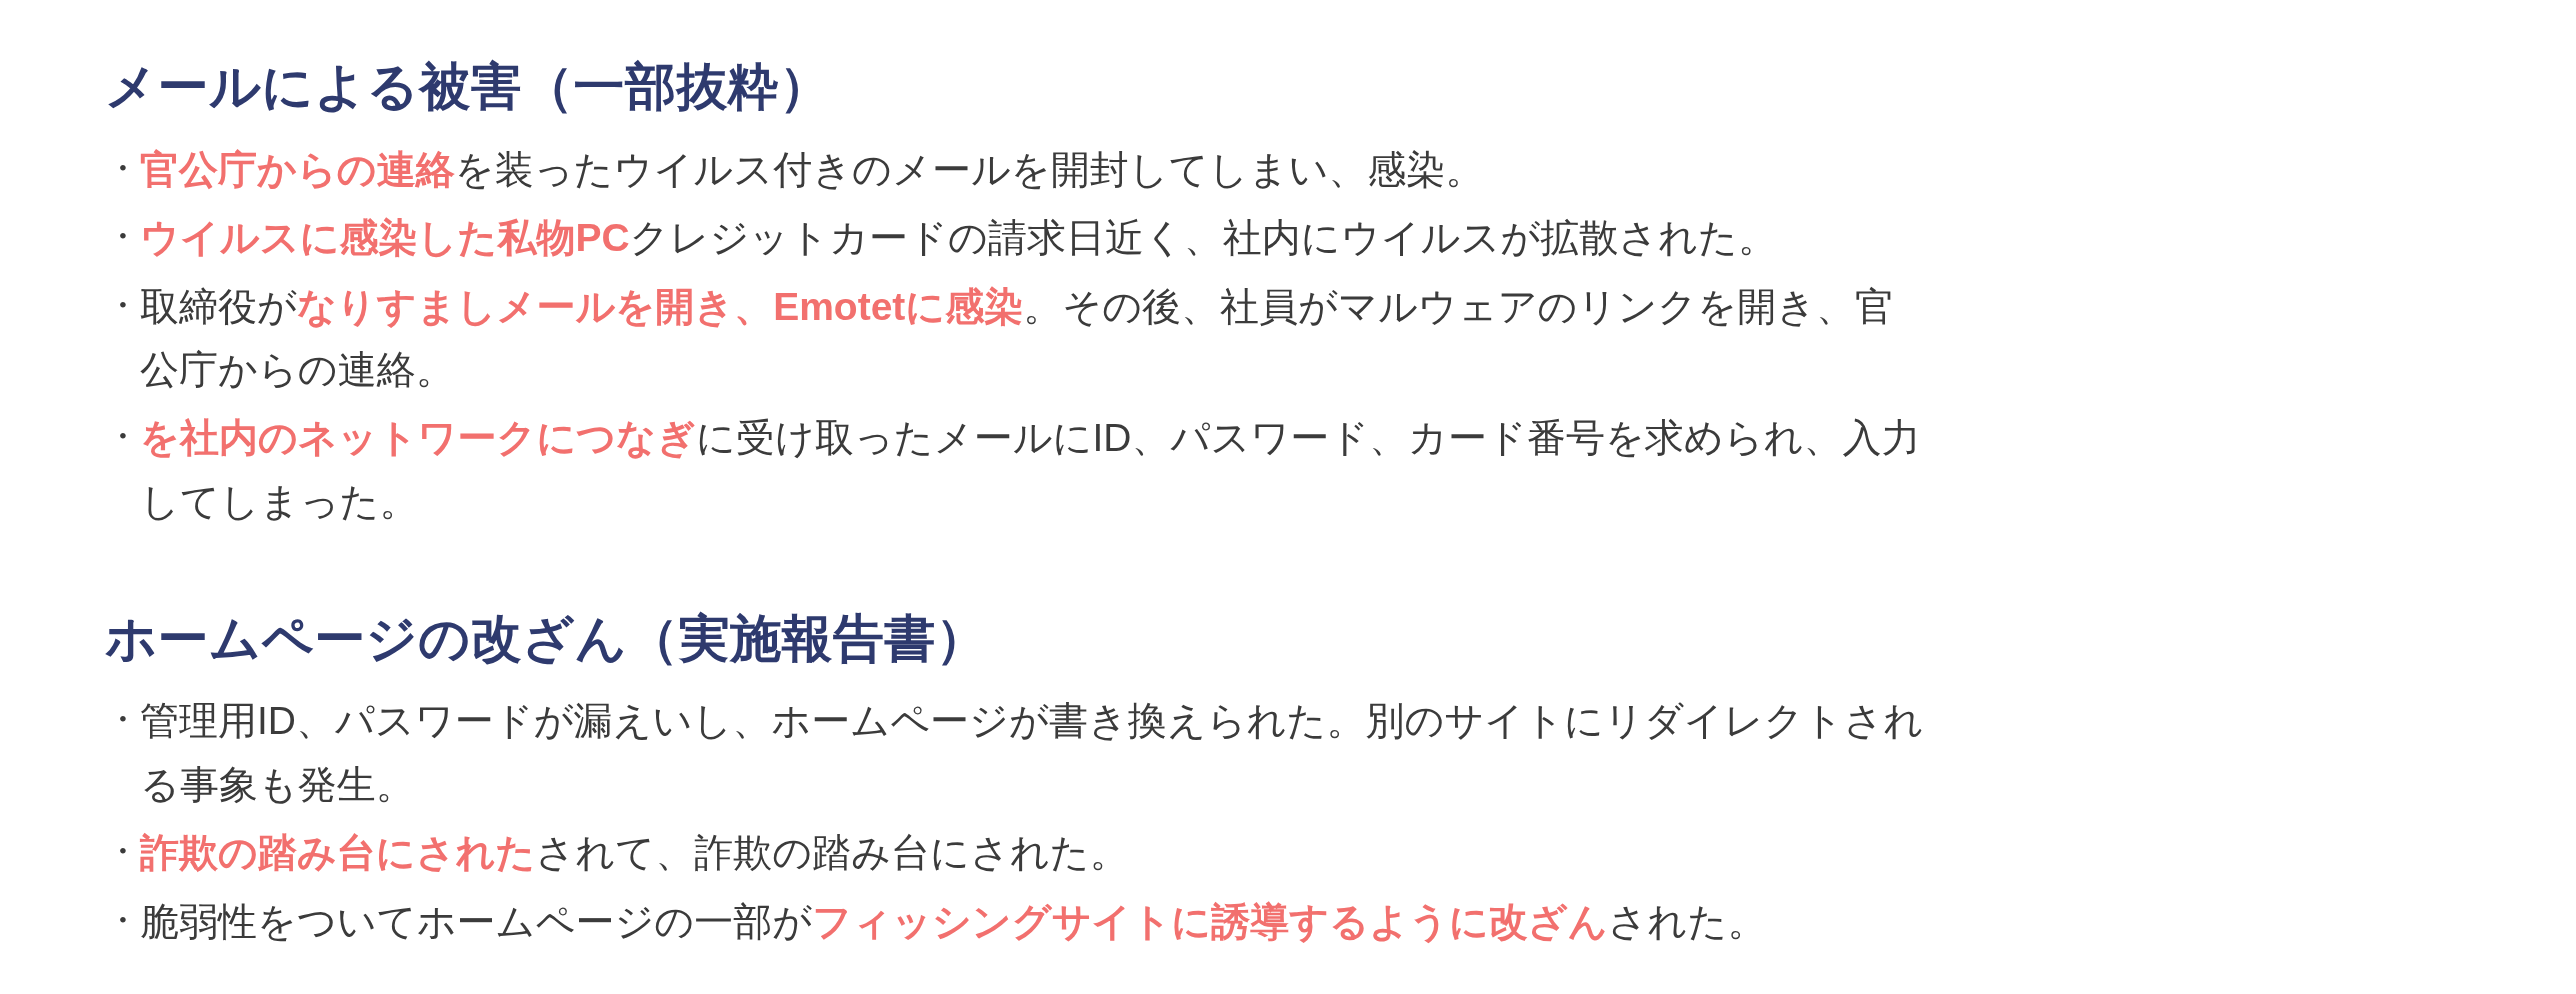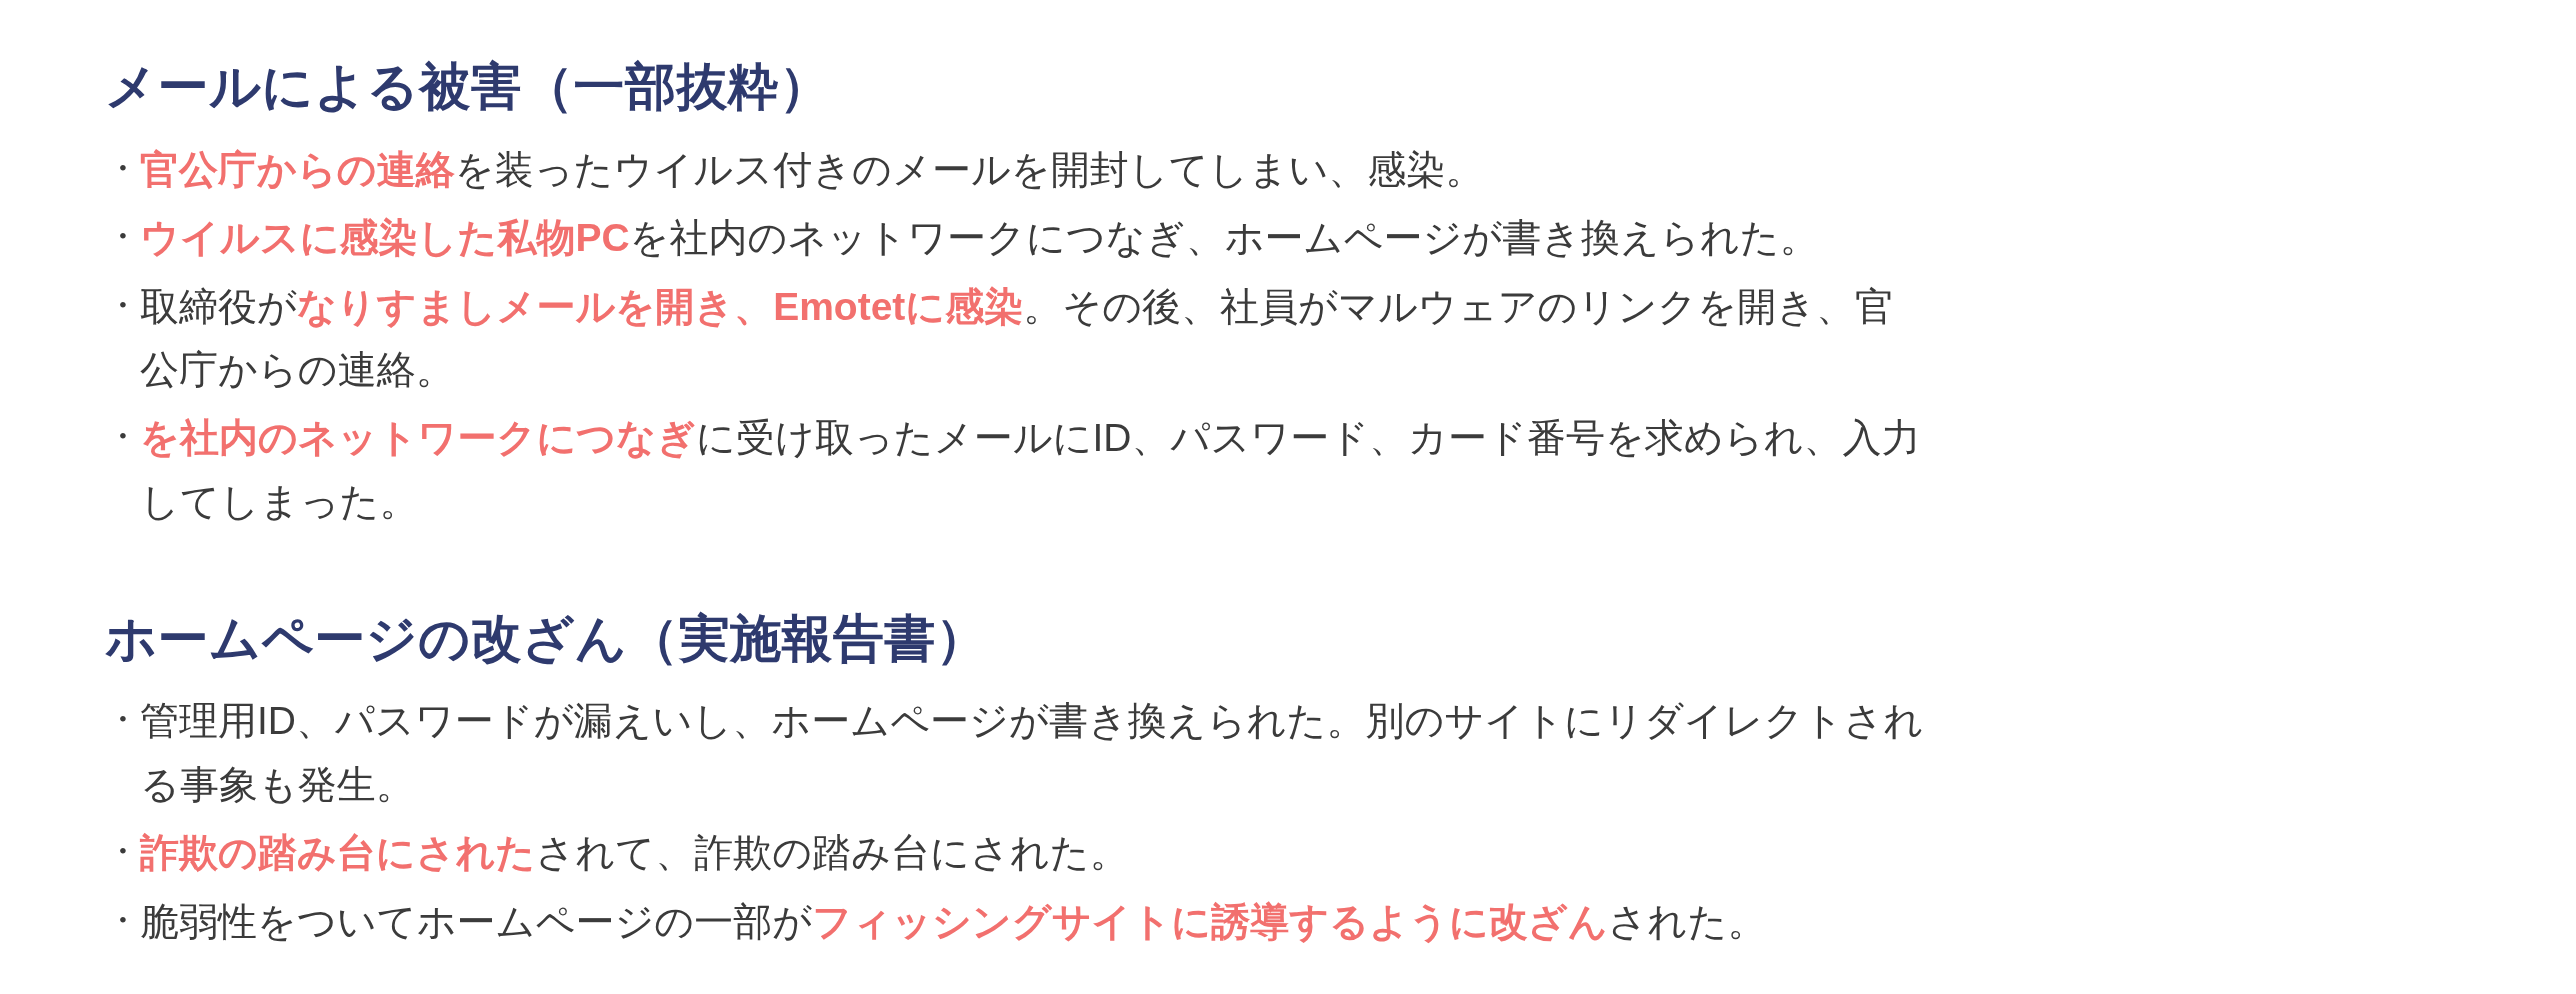--- a/index.html
+++ b/index.html
@@ -90,21 +90,21 @@
     <ul class="bullet-list">
       <li class="bullet-item">
         <span class="bullet-dot">・</span>
         <span class="bullet-text">
           <span class="hl">官公庁からの連絡</span><span>を装ったウイルス付きのメールを開封してしまい、感染。</span>
         </span>
       </li>
       <li class="bullet-item">
         <span class="bullet-dot">・</span>
         <span class="bullet-text">
-          <span class="hl">ウイルスに感染した私物PC</span><span>を社内のネットワークにつなぎ、ホームページが書き換えられた。</span>
+          <span class="hl">ウイルスに感染した私物PC</span><span>クレジットカードの請求日近く、社内にウイルスが拡散された。</span>
         </span>
       </li>
       <li class="bullet-item">
         <span class="bullet-dot">・</span>
         <span class="bullet-text">
           <span>取締役が</span><span class="hl">なりすましメールを開き、Emotetに感染</span><span>。その後、社員がマルウェアのリンクを開き、官公庁からの連絡。</span>
         </span>
       </li>
       <li class="bullet-item">
         <span class="bullet-dot">・</span>

